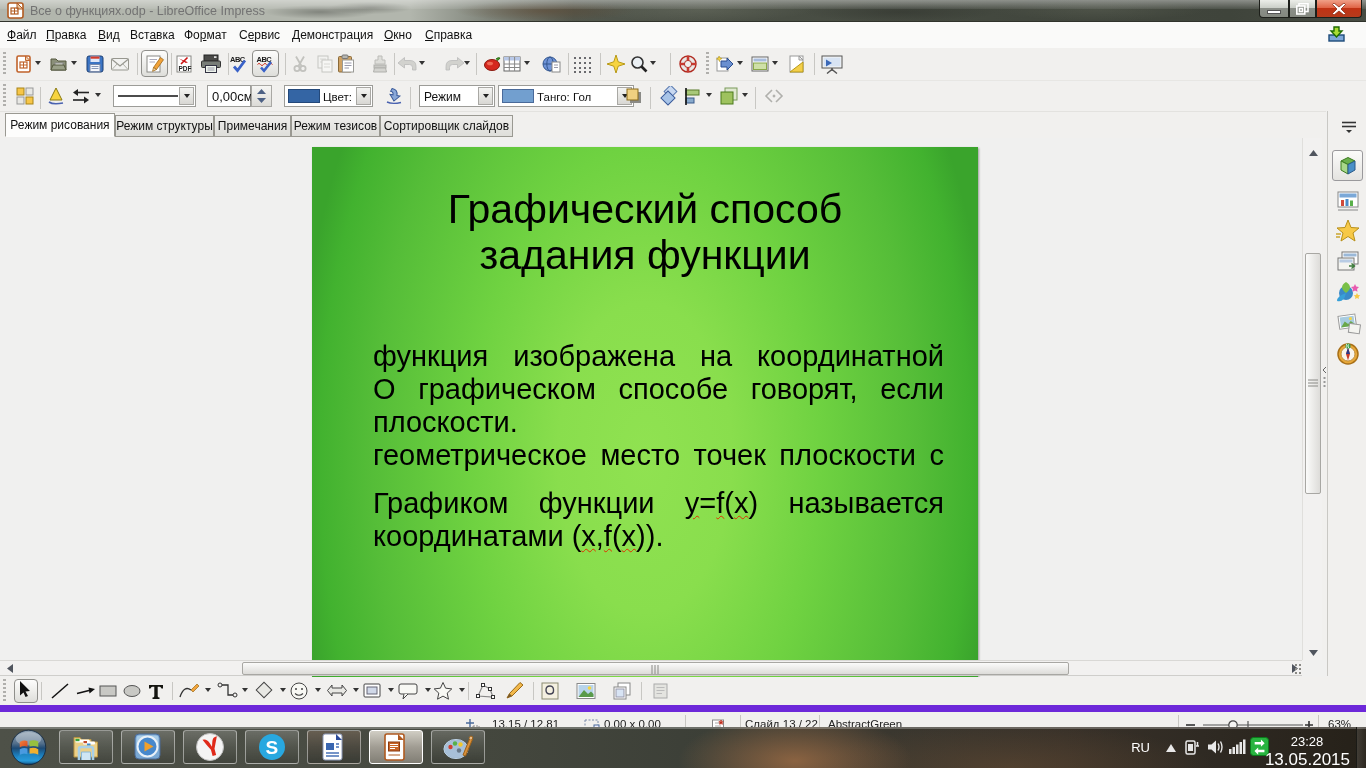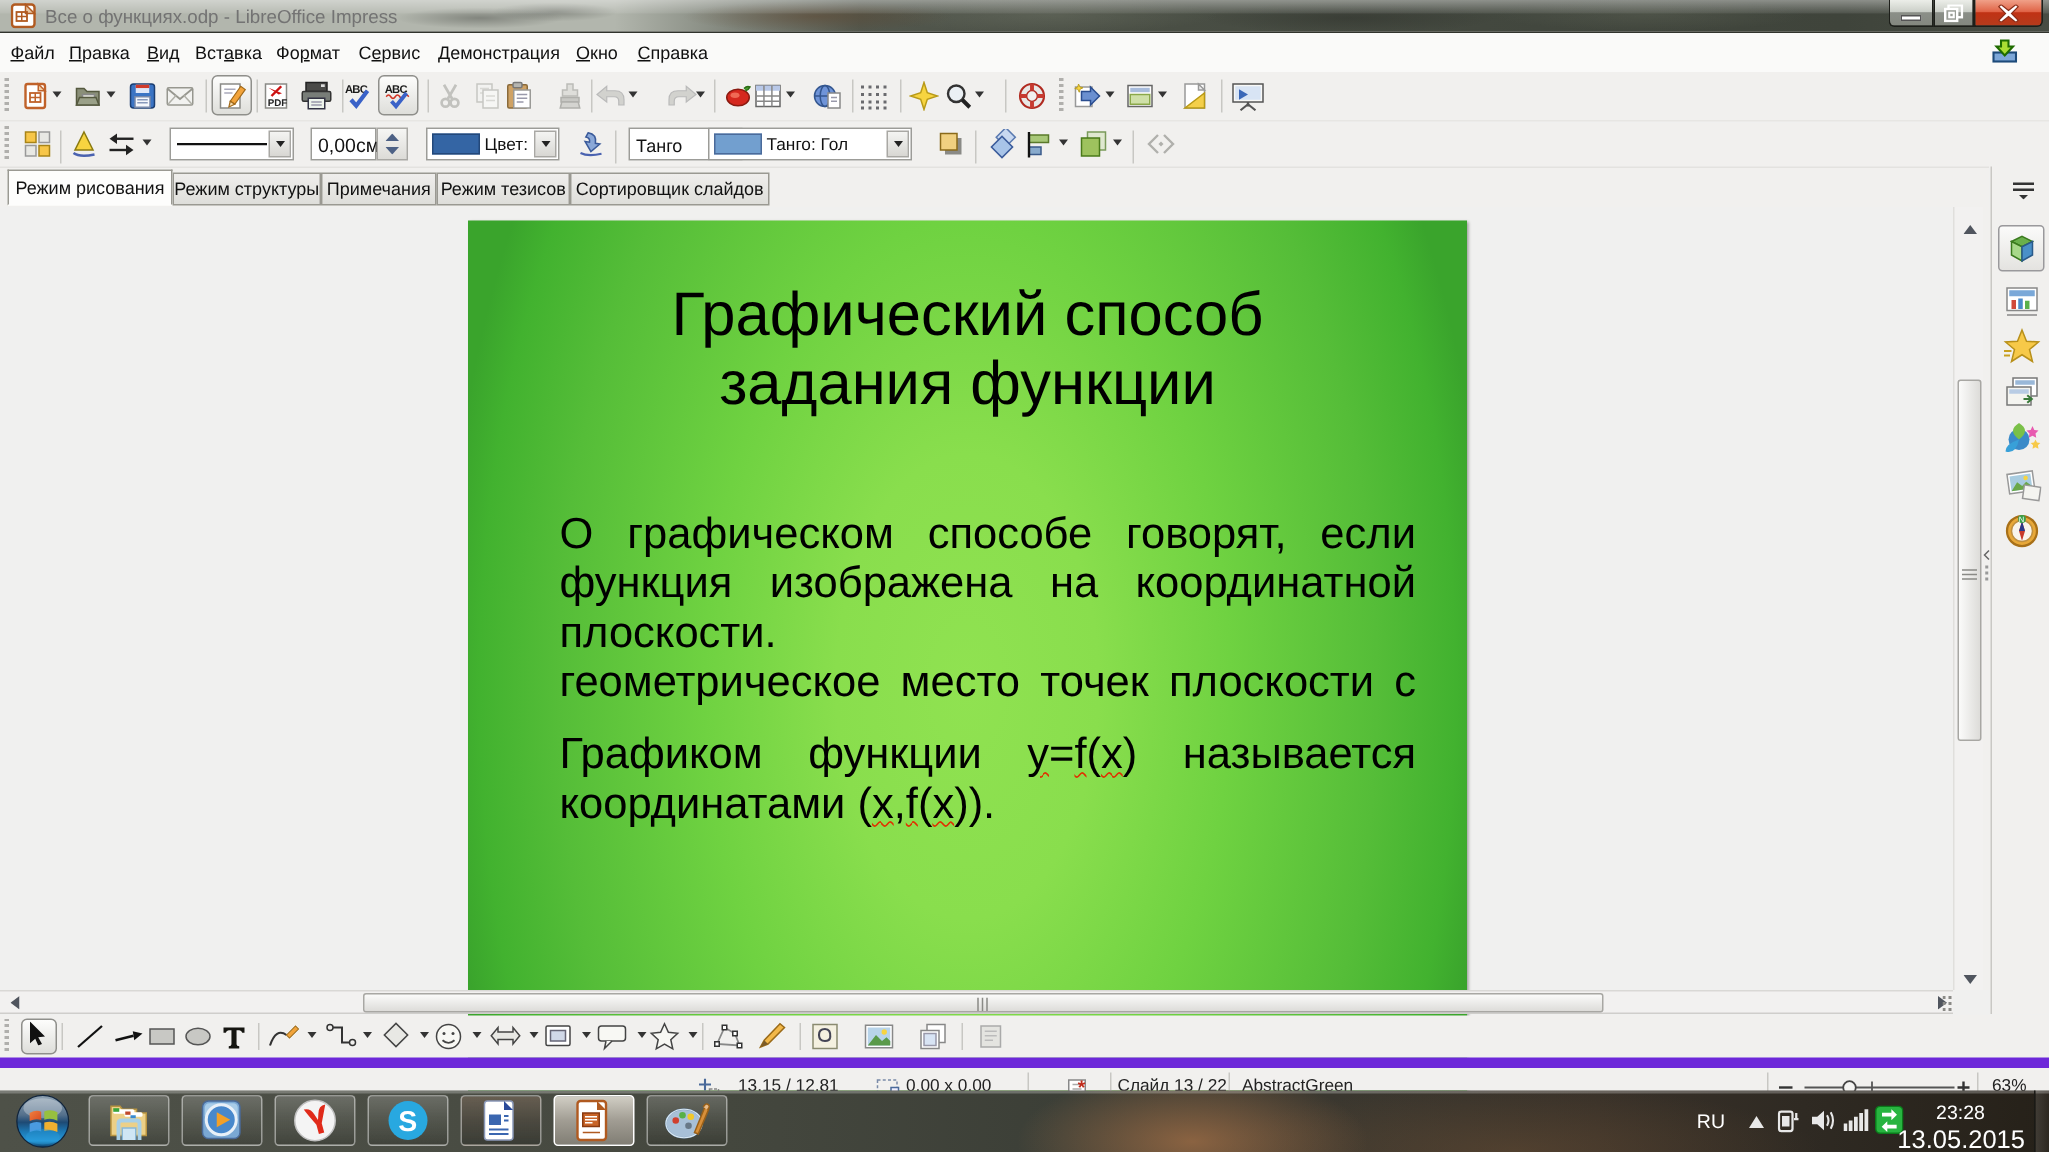--- a/index.html
+++ b/index.html
@@ -432,26 +432,26 @@
       </div>
     </div>
 <div class="ico" style="left:384px;top:86px">
       <svg width="20" height="20" viewBox="0 0 20 20">
         <path d="M4 12 Q4 6 10 6 L10 3 L16 8 L10 13 L10 10 Q7 10 7 13 Z" fill="#8aa8d8" stroke="#3a5a9a" transform="rotate(100 10 9)"></path>
         <path d="M3 16 q5 2.5 14 .5" fill="none" stroke="#4a62b0" stroke-width="1.4"></path>
       </svg>
     </div>
 <div class="sep" style="left:410px;top:87px"></div>
     <div class="combo" style="left:419px;width:76px;font-size:12px;color:#111">
-      <span style="position:absolute;left:4px;top:4px">Танго</span>
+      <span style="position:absolute;left:4px;top:4px">Режим</span>
       <div class="combobtn">
         <div class="cbarrow"></div>
       </div>
     </div>
-<div class="combo" style="left:472px;width:136px">
+<div class="combo" style="left:498px;width:136px">
       <div style="position:absolute;left:3px;top:3px;width:32px;height:14px;background:#729fcf;border:1px solid #4a6a9a"></div>
       <span style="position:absolute;left:38px;top:5px;font-size:11.5px;color:#111">Танго: Гол</span>
       <div class="combobtn">
         <div class="cbarrow"></div>
       </div>
     </div>
 <div class="ico" style="left:624px;top:86px">
       <svg width="20" height="20" viewBox="0 0 20 20">
         <rect x="6" y="6" width="11" height="11" fill="#8a8a86"></rect>
         <rect x="3" y="3" width="11" height="11" fill="#f0d080" stroke="#8a6a1a"></rect>
@@ -491,22 +491,22 @@
 <div class="tab act" style="left:5px;width:110px">Режим рисования</div>
 <div class="tab" style="left:115px;width:99px">Режим структуры</div>
 <div class="tab" style="left:214px;width:77px">Примечания</div>
 <div class="tab" style="left:291px;width:89px">Режим тезисов</div>
 <div class="tab" style="left:380px;width:133px">Сортировщик слайдов</div>
 
 <div id="work">
  <div id="slide">
   <div id="stitle">Графический способ<br>задания функции</div>
   <div id="sbody">
+   <div class="jline">функция изображена на координатной</div>
    <div class="jline">О графическом способе говорят, если</div>
-   <div class="jline">функция изображена на координатной</div>
    <div>плоскости.</div>
    <div class="jline">геометрическое место точек плоскости с</div>
    <div class="jline" style="margin-top:15px">Графиком функции <span class="sq">y</span>=<span class="sq">f</span>(<span class="sq">x</span>) называется</div>
    <div>координатами (<span class="sq">x</span>,<span class="sq">f</span>(<span class="sq">x</span>)).</div>
   </div>
  </div>
 </div>
 
 <div id="vscroll">
  <div class="sbbtn" style="top:6px">

